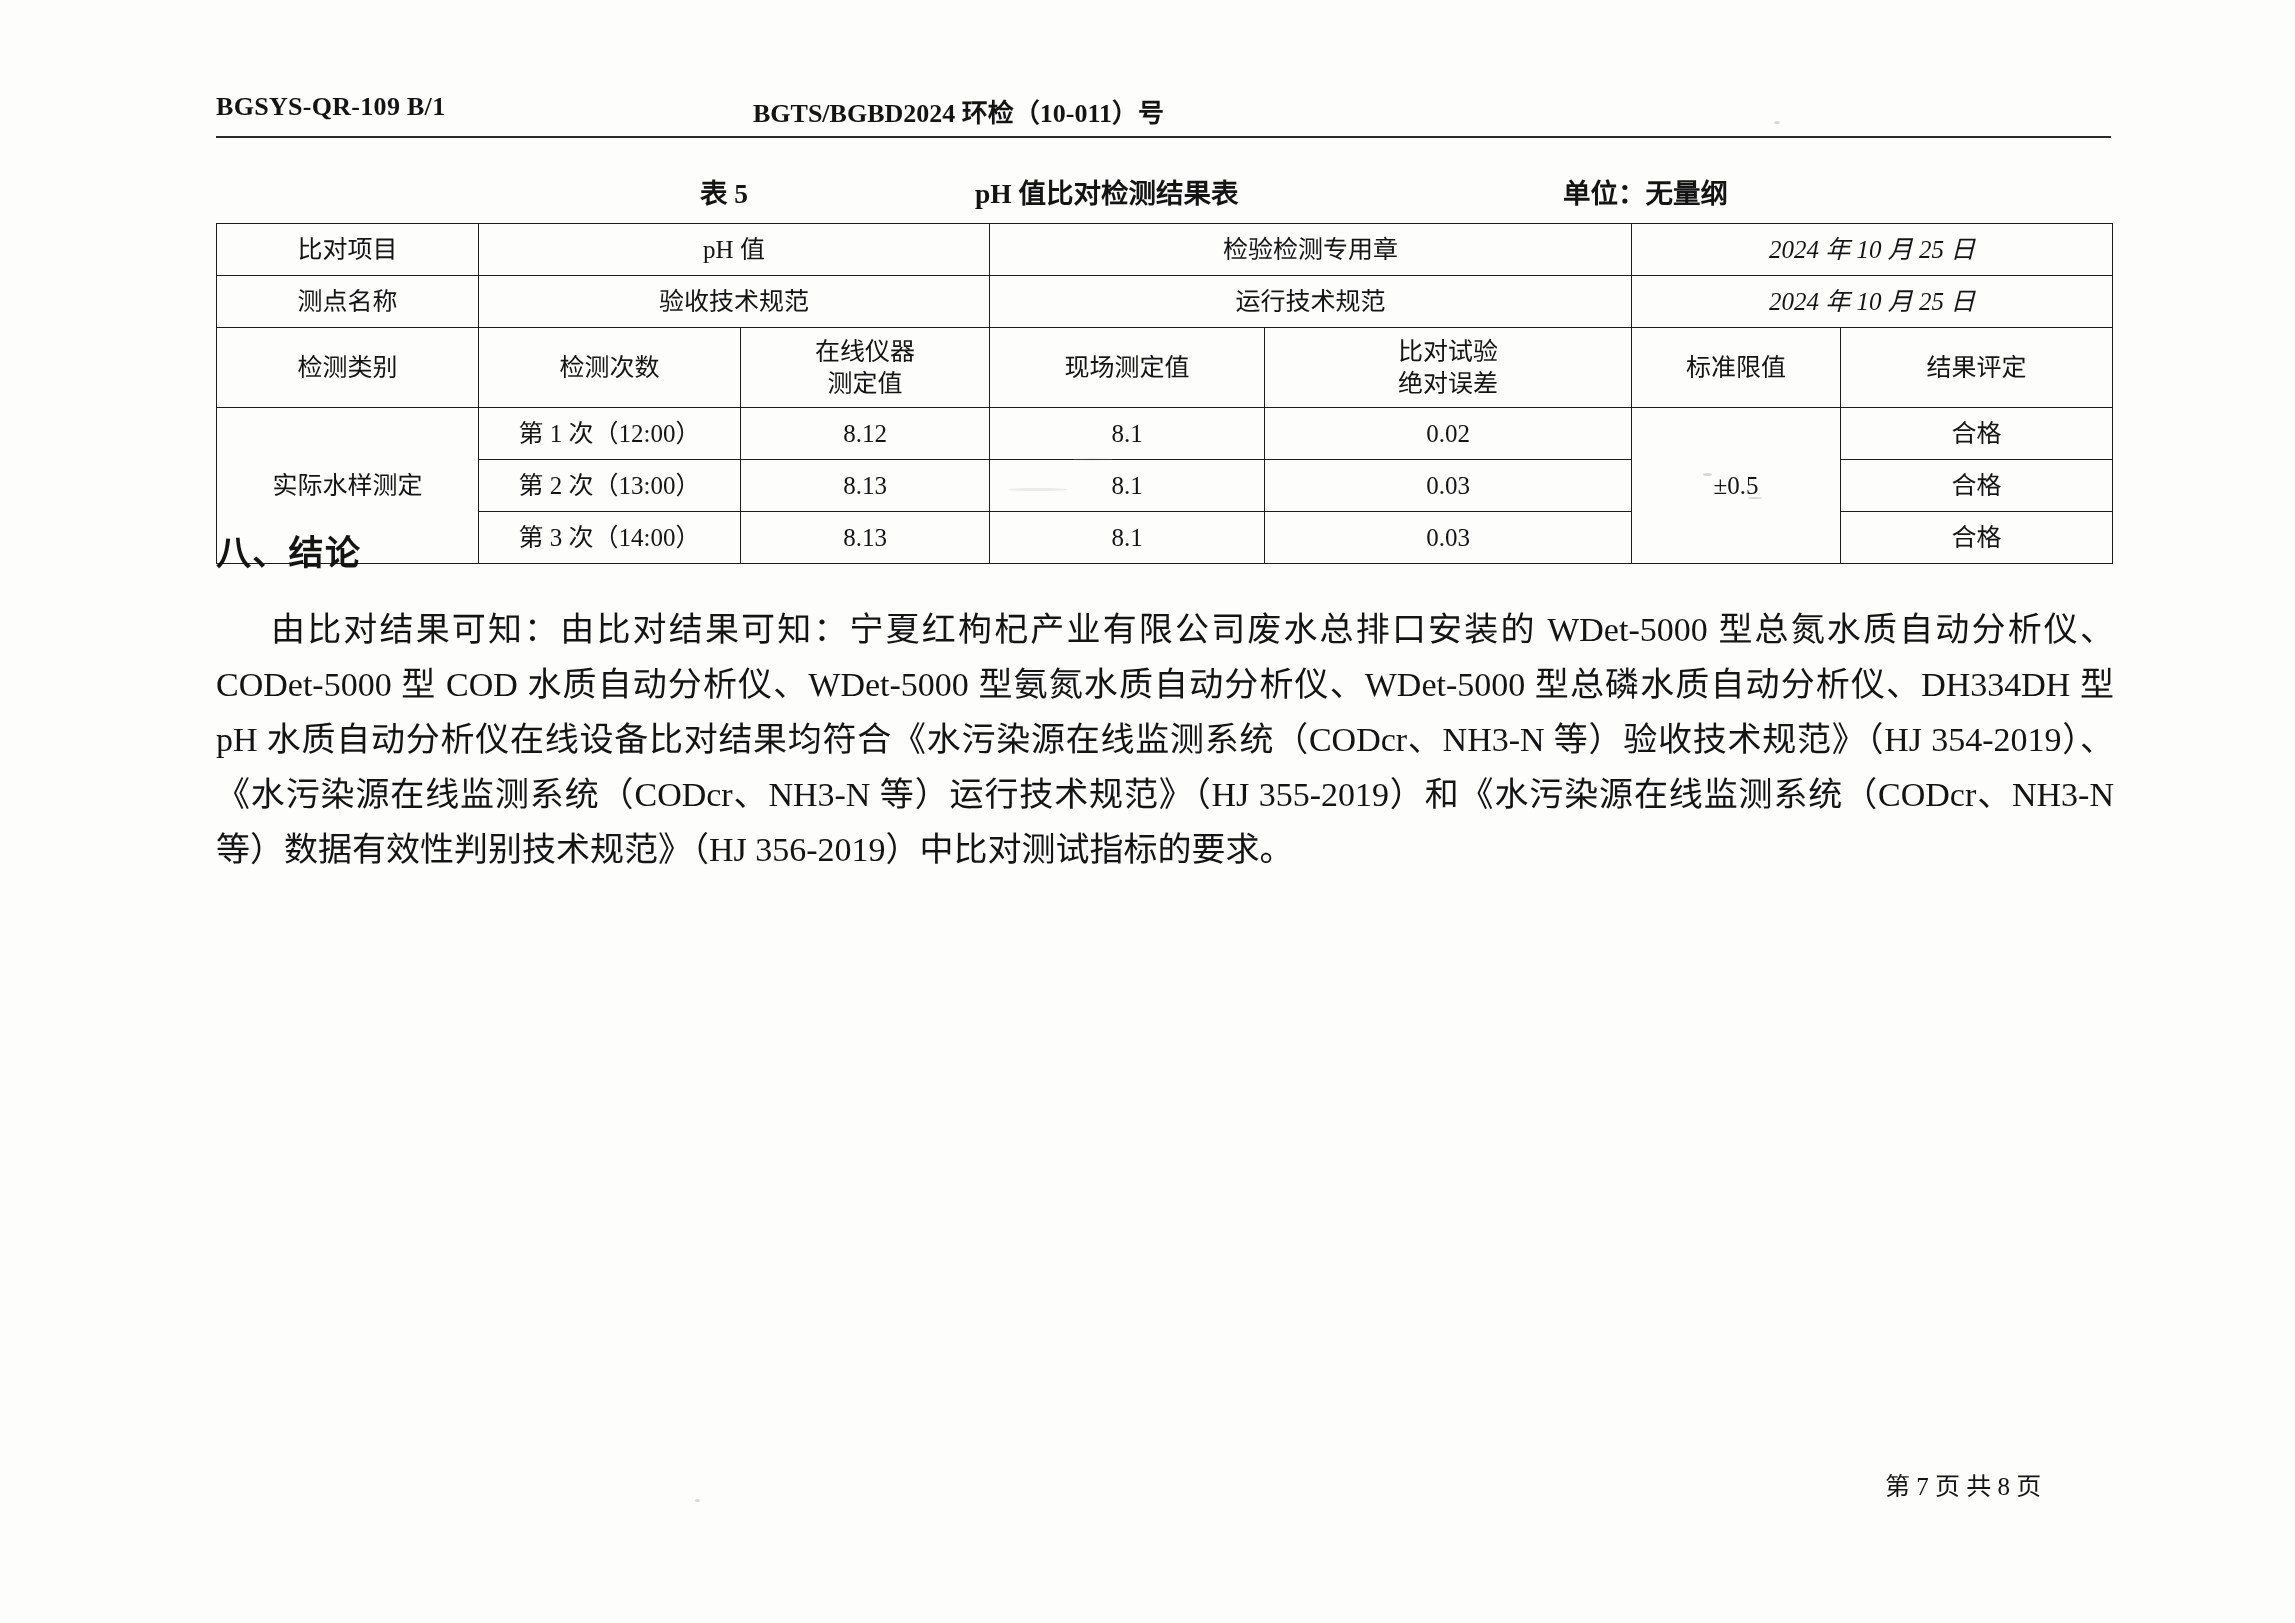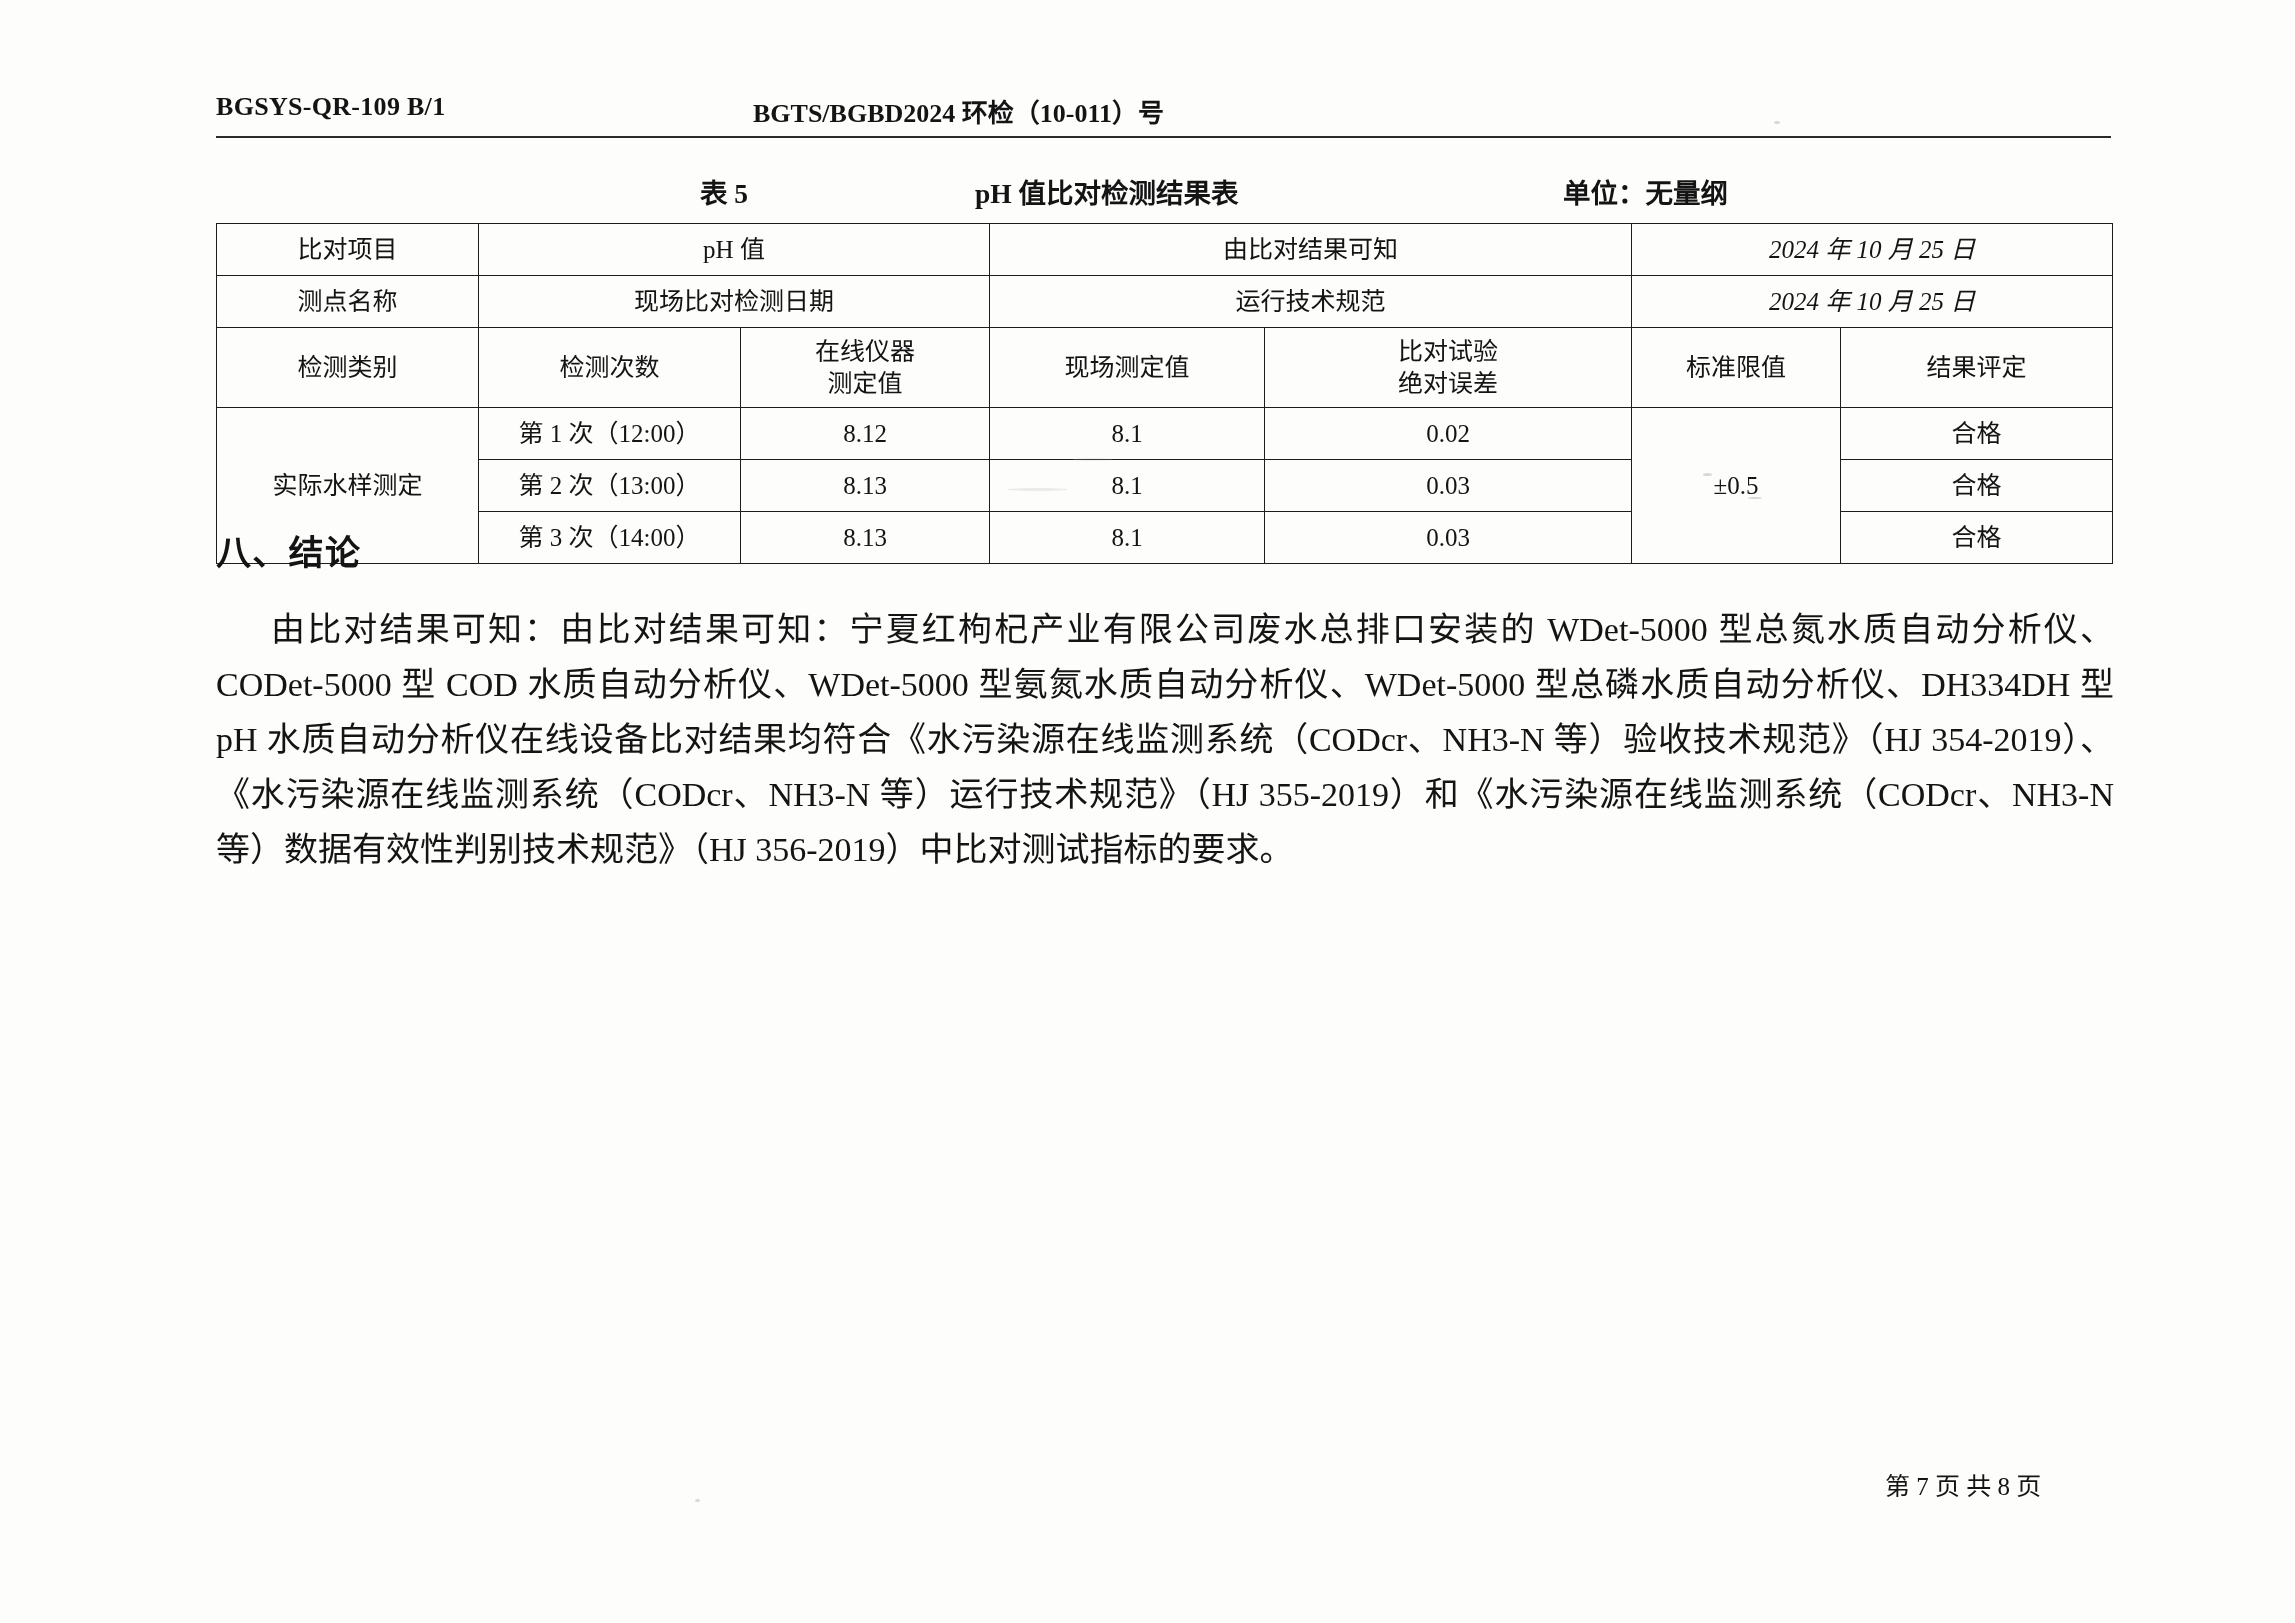--- a/index.html
+++ b/index.html
@@ -169,26 +169,26 @@
       <col style="width:249px">
       <col style="width:275px">
       <col style="width:367px">
       <col style="width:209px">
       <col style="width:272px">
     </colgroup>
     <tbody>
       <tr>
         <td>比对项目</td>
         <td colspan="2" class="strong">pH 值</td>
-        <td colspan="2">由比对结果可知</td>
+        <td colspan="2">检验检测专用章</td>
         <td colspan="2" class="nowrap">2024 年 10 月 25 日</td>
       </tr>
       <tr>
         <td>测点名称</td>
-        <td colspan="2">现场比对检测日期</td>
+        <td colspan="2">验收技术规范</td>
         <td colspan="2">运行技术规范</td>
         <td colspan="2" class="nowrap">2024 年 10 月 25 日</td>
       </tr>
       <tr>
         <td style="height:79px">检测类别</td>
         <td>检测次数</td>
         <td style="white-space:pre-line">在线仪器
 测定值</td>
         <td>现场测定值</td>
         <td style="white-space:pre-line">比对试验

